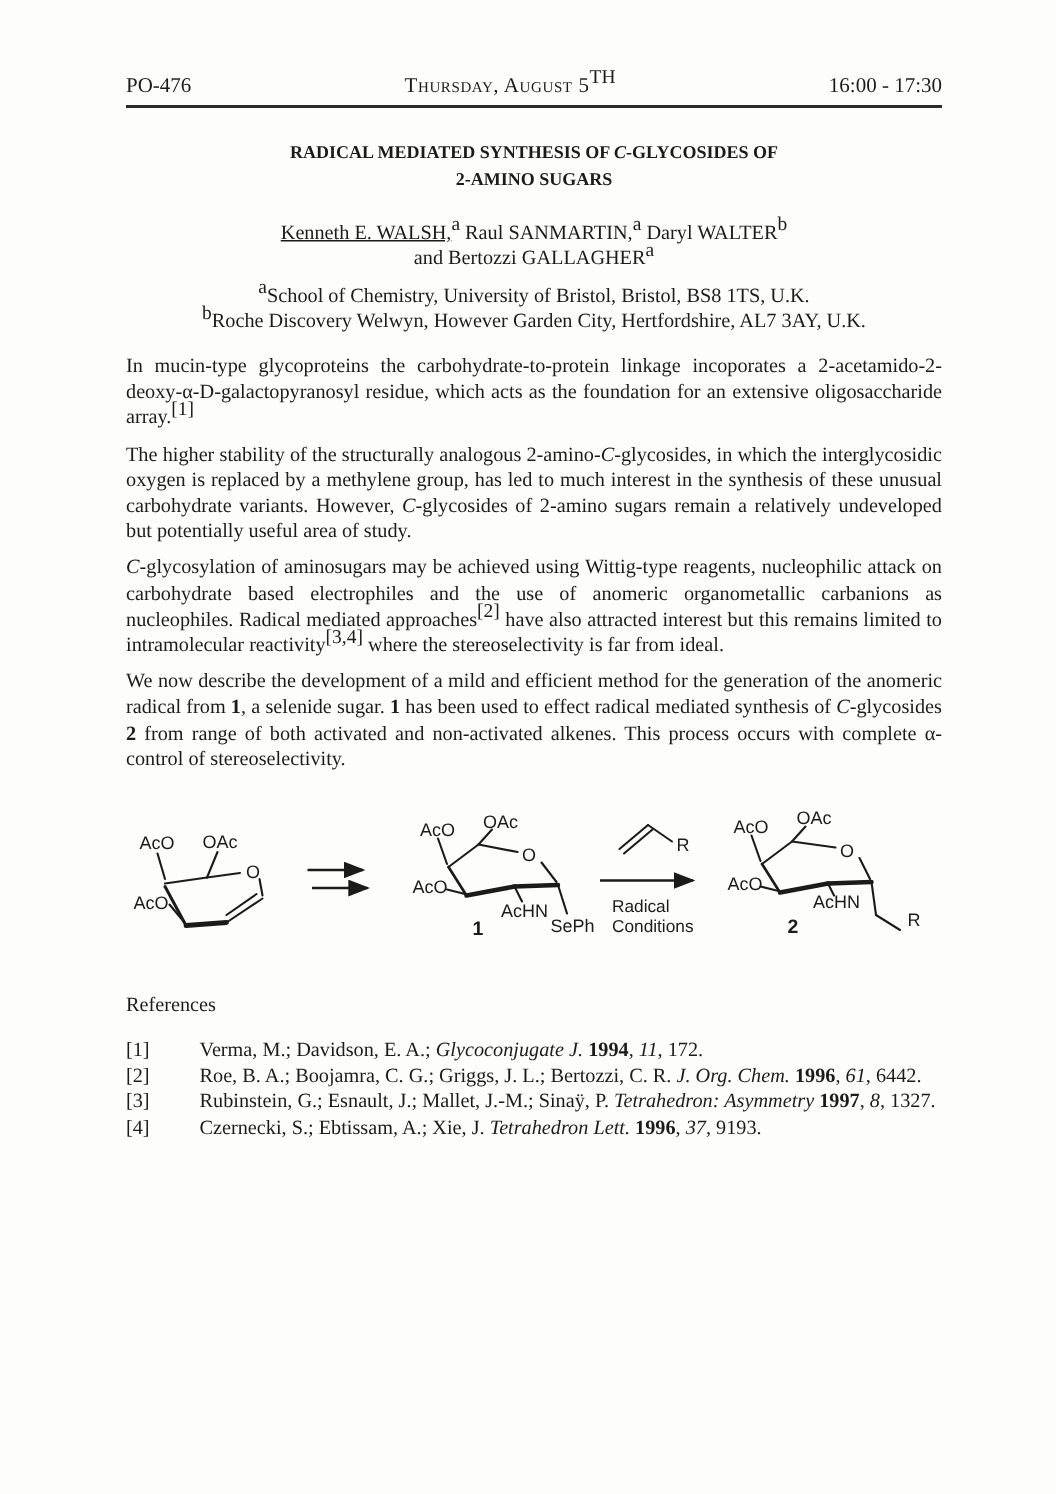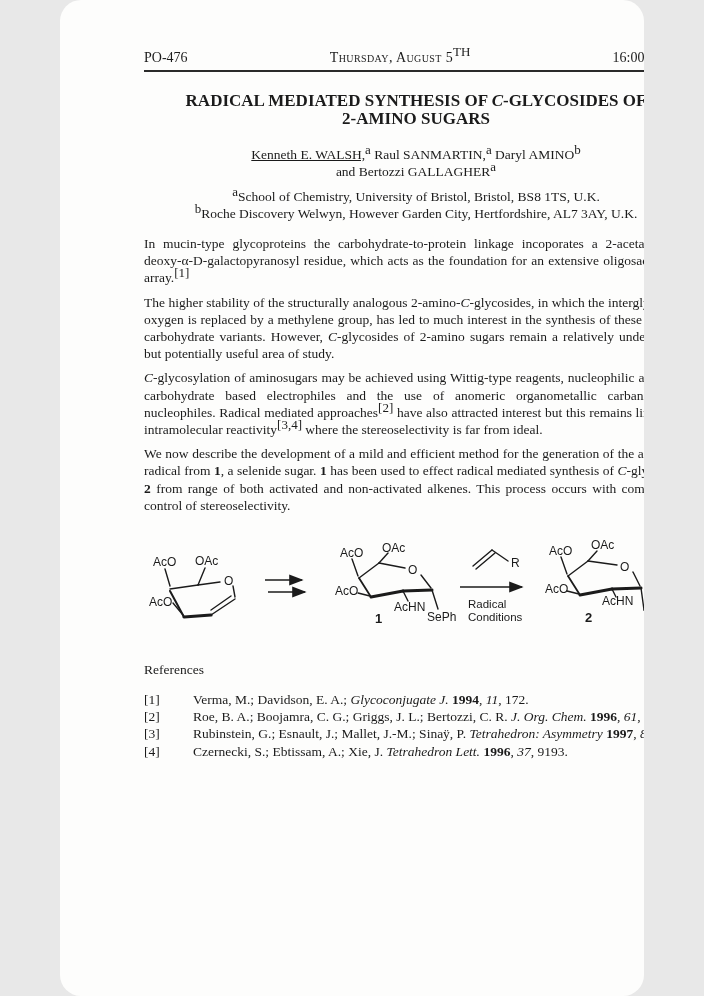--- a/index.html
+++ b/index.html
@@ -1,27 +1,26 @@
 <!DOCTYPE html>
 <html><head>
 <meta charset="utf-8">
 <style>
   html,body{margin:0;padding:0;background:#e8e8e8;}
   .page{
-    position:relative;width:584px;height:996px;background:#fdfdfc;
+    position:relative;width:704px;height:996px;background:#fdfdfc;
     font-family:"Liberation Serif",serif;color:#1b1b1b;overflow:hidden;
     margin:0 auto;
-    border-radius:21px;
   }
   .content{position:absolute;left:84px;top:0;width:544px;}
   .header-row{display:flex;justify-content:space-between;align-items:baseline;margin-top:50px;font-size:14px;}
   .day{font-variant:small-caps;letter-spacing:.4px;}
   sup{font-size:13px;line-height:0;vertical-align:super;}
   .header-rule{border:none;border-top:2.4px solid #2a2a2a;margin:4px 0 0 0;}
-  .title{margin-top:20px;text-align:center;font-weight:bold;font-size:17px;line-height:18px;}
+  .title{margin-top:20px;text-align:center;font-weight:bold;font-size:12px;line-height:18px;}
   .authors{margin-top:18px;text-align:center;font-size:13.5px;line-height:17px;}
   .affils{margin-top:8px;text-align:center;font-size:13.5px;line-height:17px;}
   .para{margin-top:7px;text-align:justify;font-size:13.5px;line-height:17.2px;}
   .para.first{margin-top:13px;}
   .i{font-style:italic;}
   .b{font-weight:bold;}
   .u{text-decoration:underline;}
   .scheme-wrap{margin-top:22px;height:118px;}
   .refs-heading{font-weight:normal;font-size:13.5px;margin-top:8px;}
   .ref-list{margin-top:13px;}
@@ -44,21 +43,21 @@
       <span>16:00 - 17:30</span>
     </div>
     <hr class="header-rule">
 
     <div class="title">
       <div><span>RADICAL MEDIATED SYNTHESIS OF </span><span class="i">C</span><span>-GLYCOSIDES OF</span></div>
       <div><span>2-AMINO SUGARS</span></div>
     </div>
 
     <div class="authors">
-      <div><span class="u">Kenneth E. WALSH,</span><sup>a</sup><span> Raul SANMARTIN,</span><sup>a</sup><span> Daryl AMINO</span><sup>b</sup></div>
+      <div><span class="u">Kenneth E. WALSH,</span><sup>a</sup><span> Raul SANMARTIN,</span><sup>a</sup><span> Daryl WALTER</span><sup>b</sup></div>
       <div><span>and Bertozzi GALLAGHER</span><sup>a</sup></div>
     </div>
 
     <div class="affils">
       <div><sup>a</sup><span>School of Chemistry, University of Bristol, Bristol, BS8 1TS, U.K.</span></div>
       <div><sup>b</sup><span>Roche Discovery Welwyn, However Garden City, Hertfordshire, AL7 3AY, U.K.</span></div>
     </div>
 
     <div class="para first"><span>In mucin-type glycoproteins the carbohydrate-to-protein linkage incoporates a 2-acetamido-2-deoxy-α-D-galactopyranosyl residue, which acts as the foundation for an extensive oligosaccharide array.</span><sup>[1]</sup></div>
     <div class="para"><span>The higher stability of the structurally analogous 2-amino-</span><span class="i">C</span><span>-glycosides, in which the interglycosidic oxygen is replaced by a methylene group, has led to much interest in the synthesis of these unusual carbohydrate variants.  However, </span><span class="i">C</span><span>-glycosides of 2-amino sugars remain a relatively undeveloped but potentially useful area of study.</span></div>

